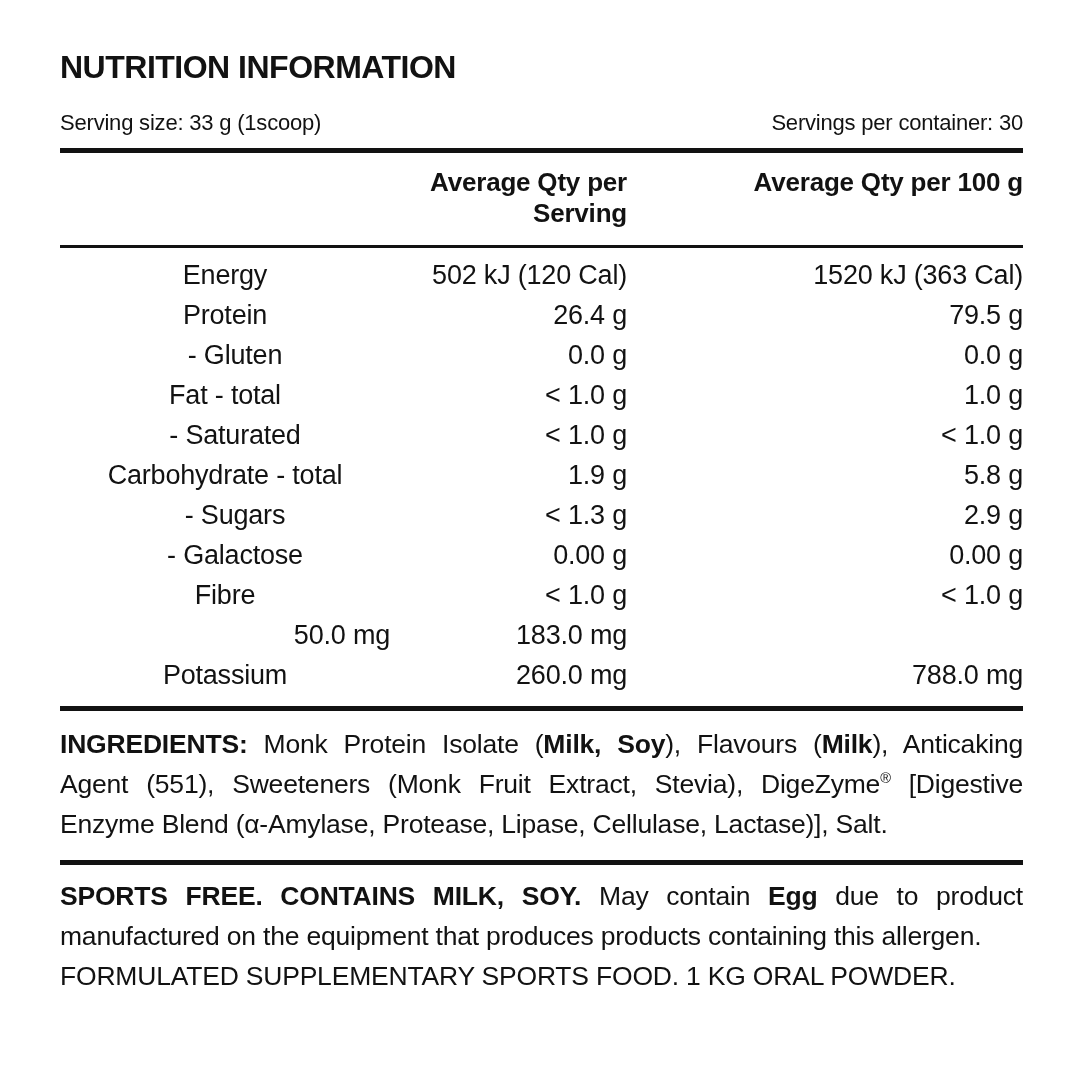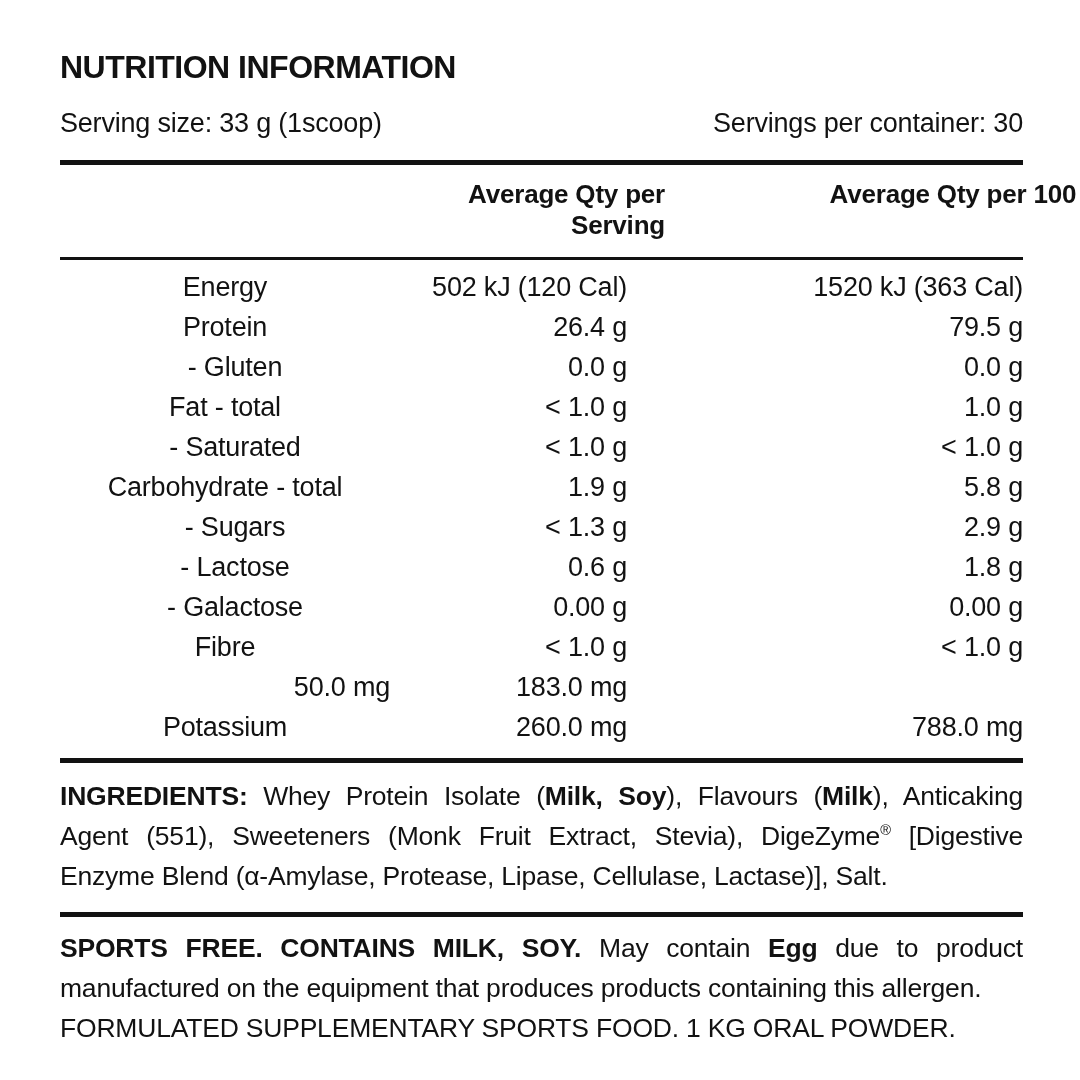--- a/index.html
+++ b/index.html
@@ -24,23 +24,23 @@
     font-size: 32px;
     font-weight: bold;
     line-height: 38px;
     letter-spacing: -0.5px;
     margin-bottom: 20px;
   }
 
   .serving-row {
     display: flex;
     justify-content: space-between;
-    font-size: 27px;
+    font-size: 22px;
     line-height: 34px;
-    margin-bottom: 20px;
+    margin-bottom: 8px;
   }
 
   .rule {
     border: none;
     background: #121212;
     width: 100%;
   }
   .rule.thick { height: 5px; }
   .rule.thin  { height: 3px; }
 
@@ -50,21 +50,20 @@
     width: 963px;
   }
   .grid-row .col-name   { text-align: center; }
   .grid-row .col-serv   { text-align: right; }
   .grid-row .col-100    { text-align: right; }
 
   .header-row {
     font-weight: bold;
     font-size: 26px;
     padding: 14px 0 16px 0;
-    gap: 38px;
   }
 
   .table-body { padding: 7px 0 11px 0; }
 
   .table-body .grid-row {
     font-size: 27px;
     height: 40px;
     line-height: 40px;
   }
   .table-body .grid-row .col-name.indented { padding-left: 20px; }
@@ -145,25 +144,20 @@
       <span class="col-serv">1.9 g</span>
       <span class="col-100">5.8 g</span>
     </div>
 
     <div class="grid-row">
       <span class="col-name indented">- Sugars</span>
       <span class="col-serv">&lt; 1.3 g</span>
       <span class="col-100">2.9 g</span>
     </div>
 
-    <div class="grid-row">
-      <span class="col-name indented">- Lactose</span>
-      <span class="col-serv">0.6 g</span>
-      <span class="col-100">1.8 g</span>
-    </div>
 
     <div class="grid-row">
       <span class="col-name indented">- Galactose</span>
       <span class="col-serv">0.00 g</span>
       <span class="col-100">0.00 g</span>
     </div>
 
     <div class="grid-row">
       <span class="col-name">Fibre</span>
       <span class="col-serv">&lt; 1.0 g</span>
@@ -178,21 +172,21 @@
     <div class="grid-row">
       <span class="col-name">Potassium</span>
       <span class="col-serv">260.0 mg</span>
       <span class="col-100">788.0 mg</span>
     </div>
   </div>
 
   <hr class="rule thick" style="background: rgb(18, 18, 18);">
 
   <div class="ingredients-block">
-    <p class="paragraph"><b>INGREDIENTS: </b><span>Whey Protein Isolate (</span><b>Milk, Soy</b><span>), Flavours (</span><b>Milk</b><span>), Anticaking Agent (551), Sweeteners (Monk Fruit Extract, Stevia), DigeZyme</span><sup><span>®</span></sup><span> [Digestive Enzyme Blend (α-Amylase, Protease, Lipase, Cellulase, Lactase)], Salt.</span></p>
+    <p class="paragraph"><b>INGREDIENTS: </b><span>Monk Protein Isolate (</span><b>Milk, Soy</b><span>), Flavours (</span><b>Milk</b><span>), Anticaking Agent (551), Sweeteners (Monk Fruit Extract, Stevia), DigeZyme</span><sup><span>®</span></sup><span> [Digestive Enzyme Blend (α-Amylase, Protease, Lipase, Cellulase, Lactase)], Salt.</span></p>
   </div>
 
   <hr class="rule thick" style="background: rgb(18, 18, 18);">
 
   <div class="statements-block">
     <p class="paragraph"><b>SPORTS FREE. CONTAINS MILK, SOY. </b><span>May contain </span><b>Egg</b><span> due to product manufactured on the equipment that produces products containing this allergen.</span></p>
     <p class="footer-statement">FORMULATED SUPPLEMENTARY SPORTS FOOD. 1 KG ORAL POWDER.</p>
   </div>
 
 </div>

